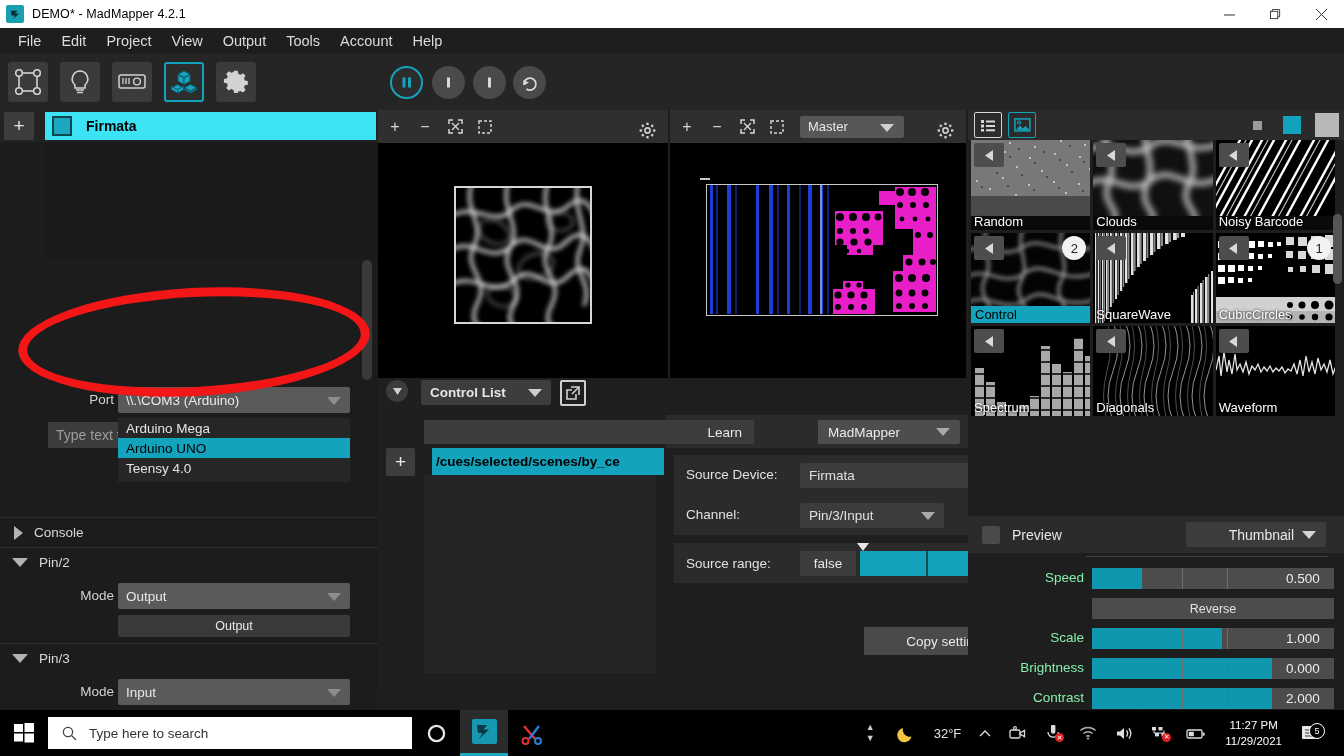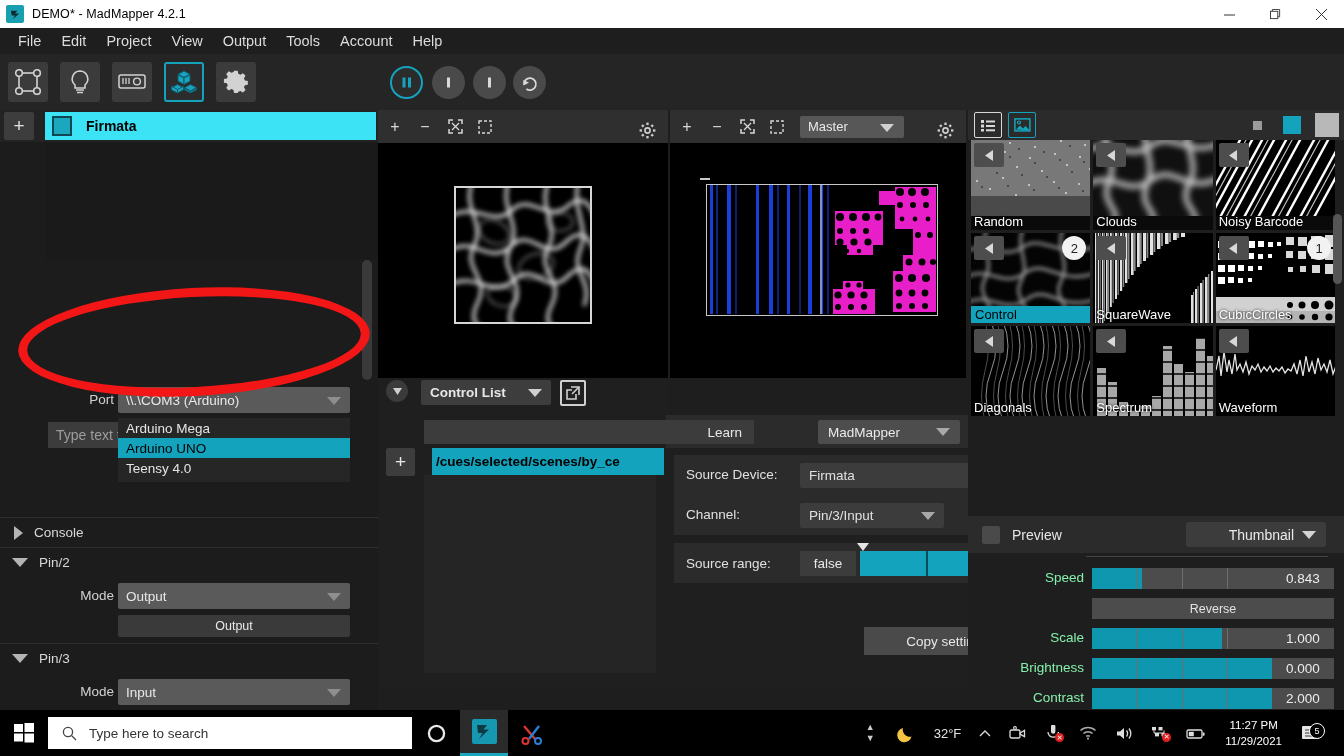--- a/index.html
+++ b/index.html
@@ -1190,20 +1190,54 @@
               <path d="M8 0L0 5.5 8 11z" fill="#d8d8d8"></path>
             </svg>
         </div>
         <div class="badge">1</div>
         <div class="name">CubicCircles</div>
       </div>
 
       <div class="cell">
         <svg width="124" height="90" viewBox="0 0 124 90" style="position:absolute;left:0;top:0">
           <rect width="124" height="90" fill="#000"></rect>
+          <g fill="#a8a8a8">
+            <rect x="4" y="42" width="9" height="48"></rect>
+              <rect x="15" y="56" width="9" height="34"></rect>
+            <rect x="26" y="76" width="9" height="14"></rect>
+              <rect x="37" y="84" width="9" height="6"></rect>
+            <rect x="48" y="80" width="9" height="10"></rect>
+              <rect x="59" y="70" width="9" height="20"></rect>
+            <rect x="70" y="20" width="9" height="70"></rect>
+              <rect x="81" y="38" width="9" height="52"></rect>
+            <rect x="92" y="46" width="9" height="44"></rect>
+              <rect x="103" y="12" width="9" height="78"></rect>
+            <rect x="114" y="30" width="9" height="60"></rect>
+          </g>
+          <g stroke="#000" stroke-width="1.4">
+            <line x1="0" y1="12" x2="124" y2="12"></line>
+              <line x1="0" y1="24" x2="124" y2="24"></line>
+            <line x1="0" y1="36" x2="124" y2="36"></line>
+              <line x1="0" y1="48" x2="124" y2="48"></line>
+            <line x1="0" y1="60" x2="124" y2="60"></line>
+              <line x1="0" y1="72" x2="124" y2="72"></line>
+            <line x1="0" y1="84" x2="124" y2="84"></line>
+          </g>
+        </svg>
+        <div class="back">
+          <svg width="9" height="11" viewBox="0 0 9 11">
+              <path d="M8 0L0 5.5 8 11z" fill="#d8d8d8"></path>
+            </svg>
+        </div>
+        <div class="name">Spectrum</div>
+      </div>
+
+      <div class="cell">
+        <svg width="124" height="90" viewBox="0 0 124 90" style="position:absolute;left:0;top:0">
+          <rect width="124" height="90" fill="#000"></rect>
           <g stroke="#b8b8b8" stroke-width="0.8" fill="none">
             <path d="M20 -5 q10 25 0 50 q-10 25 0 50"></path>
               <path d="M32 -5 q10 25 0 50 q-10 25 0 50"></path>
             <path d="M44 -5 q10 25 0 50 q-10 25 0 50"></path>
               <path d="M56 -5 q10 25 0 50 q-10 25 0 50"></path>
             <path d="M68 -5 q10 25 0 50 q-10 25 0 50"></path>
               <path d="M80 -5 q10 25 0 50 q-10 25 0 50"></path>
             <path d="M92 -5 q10 25 0 50 q-10 25 0 50"></path>
               <path d="M104 -5 q10 25 0 50 q-10 25 0 50"></path>
             <path d="M116 -5 q10 25 0 50 q-10 25 0 50"></path>
@@ -1224,54 +1258,20 @@
           <svg width="9" height="11" viewBox="0 0 9 11">
               <path d="M8 0L0 5.5 8 11z" fill="#d8d8d8"></path>
             </svg>
         </div>
         <div class="name">Diagonals</div>
       </div>
 
       <div class="cell">
         <svg width="124" height="90" viewBox="0 0 124 90" style="position:absolute;left:0;top:0">
           <rect width="124" height="90" fill="#000"></rect>
-          <g fill="#a8a8a8">
-            <rect x="4" y="42" width="9" height="48"></rect>
-              <rect x="15" y="56" width="9" height="34"></rect>
-            <rect x="26" y="76" width="9" height="14"></rect>
-              <rect x="37" y="84" width="9" height="6"></rect>
-            <rect x="48" y="80" width="9" height="10"></rect>
-              <rect x="59" y="70" width="9" height="20"></rect>
-            <rect x="70" y="20" width="9" height="70"></rect>
-              <rect x="81" y="38" width="9" height="52"></rect>
-            <rect x="92" y="46" width="9" height="44"></rect>
-              <rect x="103" y="12" width="9" height="78"></rect>
-            <rect x="114" y="30" width="9" height="60"></rect>
-          </g>
-          <g stroke="#000" stroke-width="1.4">
-            <line x1="0" y1="12" x2="124" y2="12"></line>
-              <line x1="0" y1="24" x2="124" y2="24"></line>
-            <line x1="0" y1="36" x2="124" y2="36"></line>
-              <line x1="0" y1="48" x2="124" y2="48"></line>
-            <line x1="0" y1="60" x2="124" y2="60"></line>
-              <line x1="0" y1="72" x2="124" y2="72"></line>
-            <line x1="0" y1="84" x2="124" y2="84"></line>
-          </g>
-        </svg>
-        <div class="back">
-          <svg width="9" height="11" viewBox="0 0 9 11">
-              <path d="M8 0L0 5.5 8 11z" fill="#d8d8d8"></path>
-            </svg>
-        </div>
-        <div class="name">Spectrum</div>
-      </div>
-
-      <div class="cell">
-        <svg width="124" height="90" viewBox="0 0 124 90" style="position:absolute;left:0;top:0">
-          <rect width="124" height="90" fill="#000"></rect>
           <polyline fill="none" stroke="#e4e4e4" stroke-width="1.3" points="0,44 3,30 5,50 8,26 11,46 13,34 16,48 19,28 21,44 24,38 27,46 30,36 33,48 36,40 39,44 42,38 45,46 48,41 51,45 54,40 57,46 60,42 63,45 66,41 69,47 72,43 75,45 78,38 81,48 84,34 87,50 90,30 93,46 96,36 99,48 102,32 105,44 108,38 111,46 114,34 117,48 120,40 124,44"></polyline>
         </svg>
         <div class="back">
           <svg width="9" height="11" viewBox="0 0 9 11">
               <path d="M8 0L0 5.5 8 11z" fill="#d8d8d8"></path>
             </svg>
         </div>
         <div class="name">Waveform</div>
       </div>
     </div>
@@ -1291,21 +1291,21 @@
 
     <div class="sliders">
       <div class="srow">
         <div class="slbl">Speed</div>
         <div class="strack">
           <div class="sfill" style="width:28%"></div>
           <div class="stick" style="left:45px"></div>
             <div class="stick" style="left:90px"></div>
             <div class="stick" style="left:135px"></div>
         </div>
-        <div class="sval">0.843</div>
+        <div class="sval">0.500</div>
       </div>
       <div class="srow">
         <div class="rev-btn">Reverse</div>
       </div>
       <div class="srow">
         <div class="slbl">Scale</div>
         <div class="strack">
           <div class="sfill" style="width:72%"></div>
           <div class="stick" style="left:45px"></div>
             <div class="stick" style="left:90px"></div>

